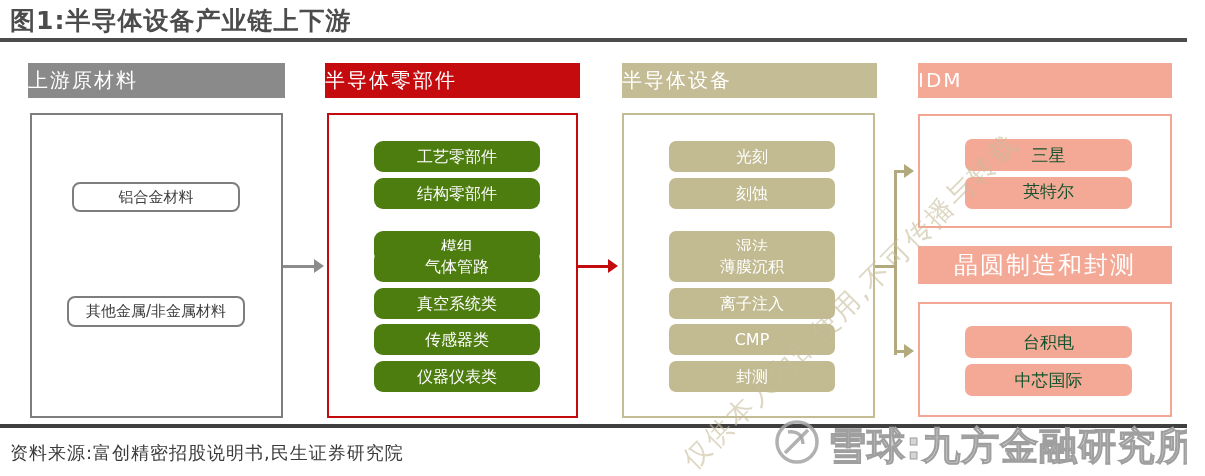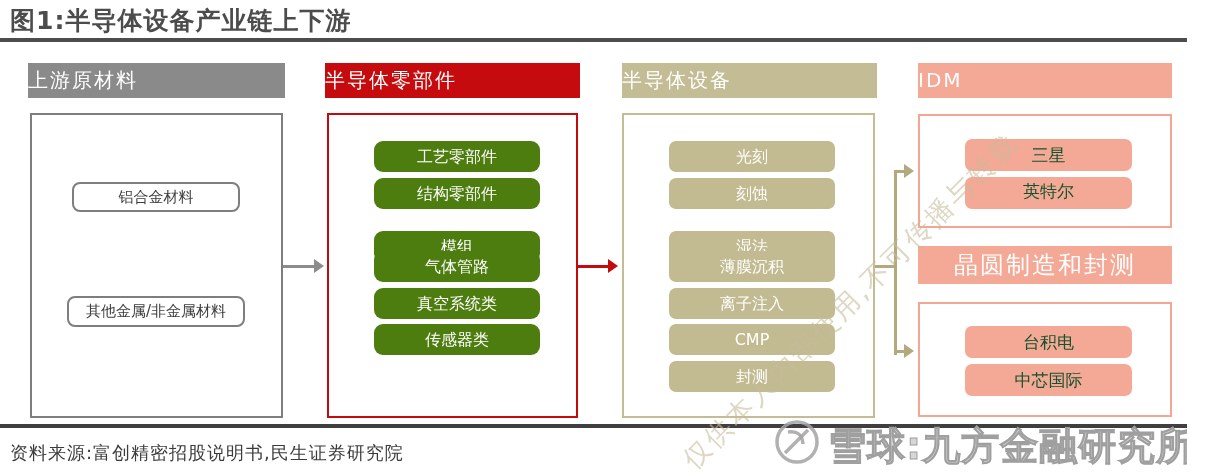--- a/index.html
+++ b/index.html
@@ -72,20 +72,21 @@
   <div class="node n-gray g1">铝合金材料</div>
   <div class="node n-gray g2">其他金属/非金属材料</div>
 
   <div class="outer-box box-2"></div>
   <div class="node n-red c2 r1">工艺零部件</div>
   <div class="node n-red c2 r2">结构零部件</div>
   <div class="node n-red c2 r3">模组</div>
   <div class="node n-red c2 r4">气体管路</div>
   <div class="node n-red c2 r5">真空系统类</div>
   <div class="node n-red c2 r6">传感器类</div>
+  <div class="node n-red c2 r7">仪器仪表类</div>
 
   <div class="outer-box box-3"></div>
   <div class="node n-tan c3 r1">光刻</div>
   <div class="node n-tan c3 r2">刻蚀</div>
   <div class="node n-tan c3 r3">湿法</div>
   <div class="node n-tan c3 r4">薄膜沉积</div>
   <div class="node n-tan c3 r5">离子注入</div>
   <div class="node n-tan c3 r6">CMP</div>
   <div class="node n-tan c3 r7">封测</div>
 

